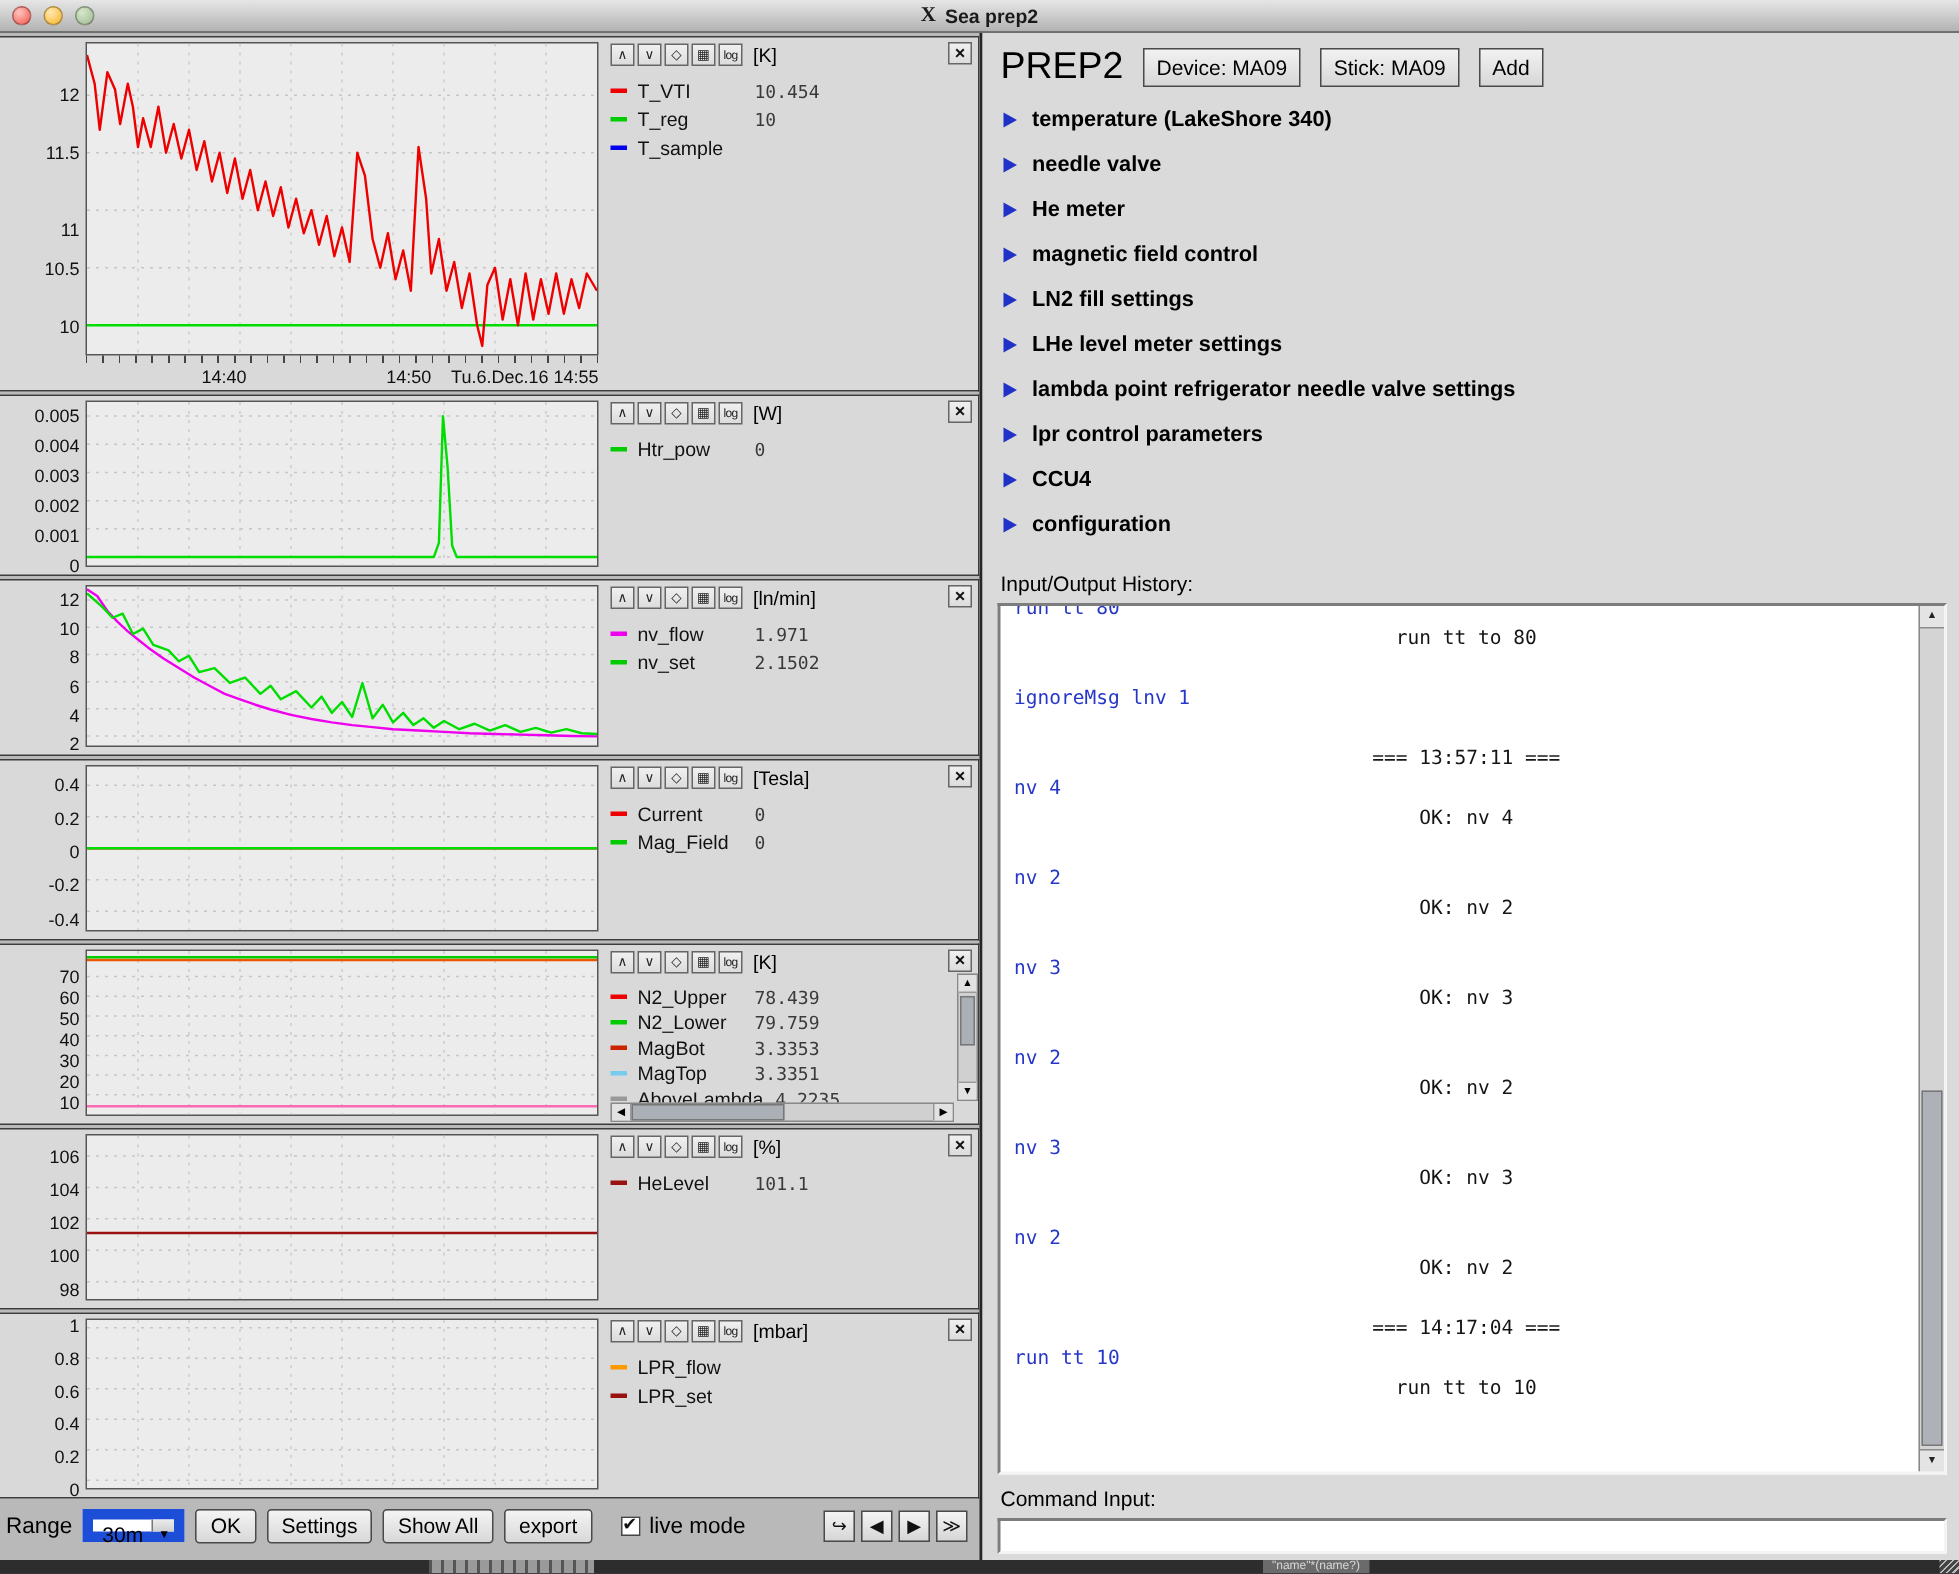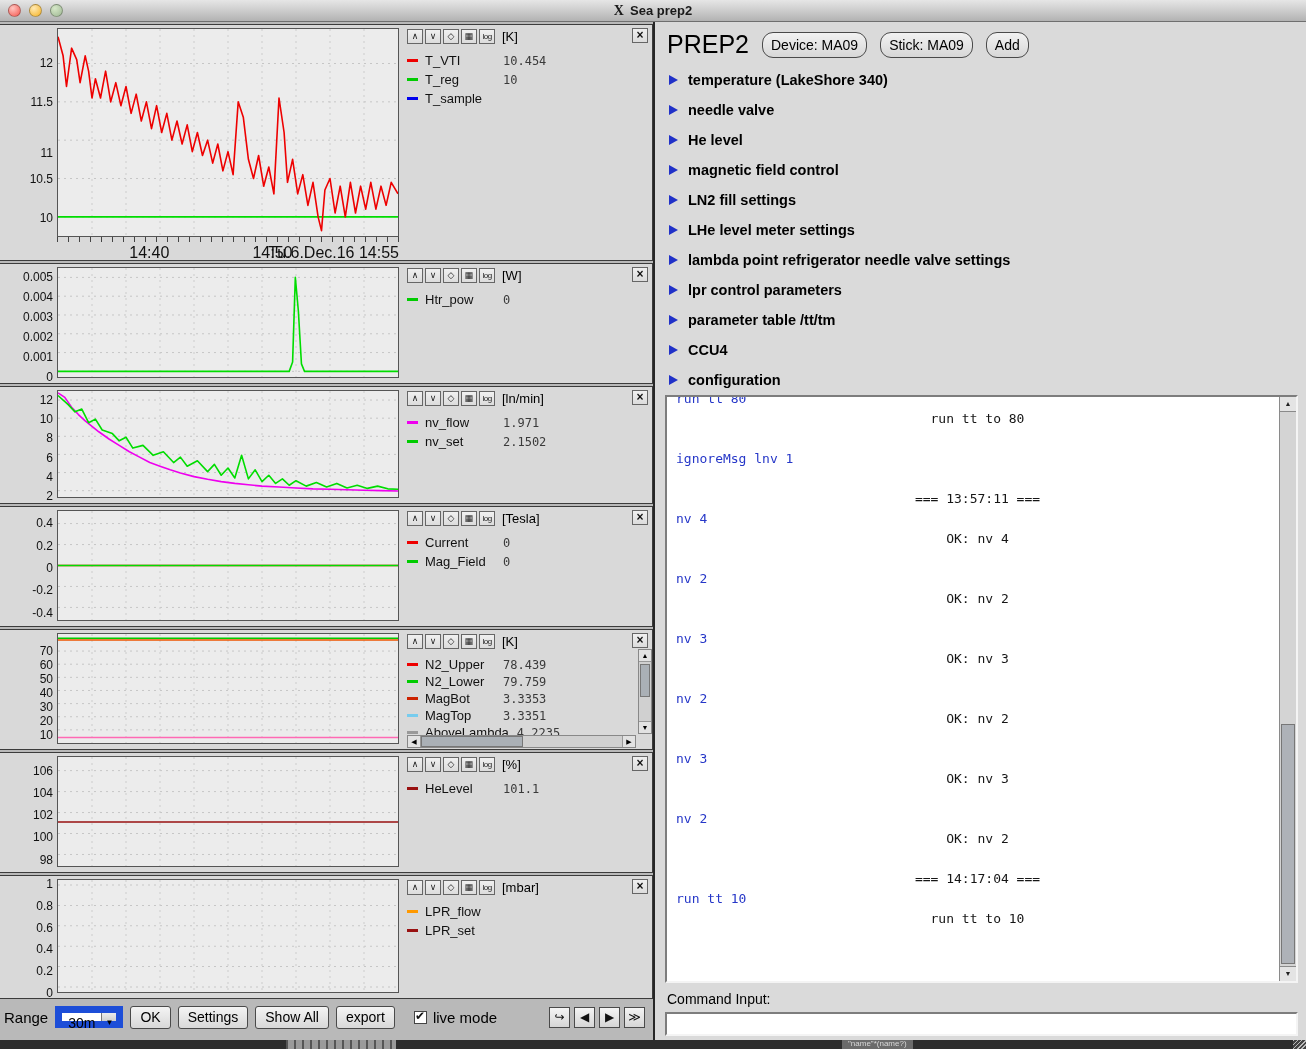--- a/index.html
+++ b/index.html
@@ -30,21 +30,21 @@
   
   .chart-panel { display:flex; background:#d9d9d9; border:1px solid #3c3c3c; border-left:none; margin-bottom:2px; position:relative; flex:none; }
   .yaxis { width:57px; display:flex; flex-direction:column; padding-top:3px; font-size:12px; color:#111; }
   .yaxis-in { flex:1; position:relative; }
   .ytick { position:absolute; right:4px; transform:translateY(-50%); white-space:nowrap; }
   .yaxis-spacer { height:23px; flex:none; }
   .plotwrap { width:342px; display:flex; flex-direction:column; padding-top:3px; }
   .plotwrap.nobottom { padding-bottom:5px; }
   .plot { flex:1; position:relative; border:1px solid #555; background:#ececec; }
   .plot svg { position:absolute; left:0; top:0; width:100%; height:100%; }
-  .xaxis { height:23px; position:relative; font-size:16px; color:#111; }
+  .xaxis { height:23px; position:relative; font-size:12px; color:#111; }
   .xaxis::before {
     content:""; position:absolute; top:0; left:0; right:0; height:5px;
     background-image:repeating-linear-gradient(90deg,#444 0 1px,transparent 1px 11px);
   }
   .xtick { position:absolute; top:7px; transform:translateX(-50%); }
   .xdate { position:absolute; right:0; top:7px; }
   .legend { flex:1; position:relative; padding:3px 4px 0 8px; font-size:13px; }
   .ltoolbar { display:flex; align-items:center; gap:2px; height:16px; }
   .lbtn {
     width:16px; height:15px; flex:none; border:1px solid #666;
@@ -89,21 +89,21 @@
   .navgrp { margin-left:auto; display:flex; gap:4px; }
   .navbtn {
     width:21px; height:21px; border:1px solid #4a4a4a;
     background:linear-gradient(#f4f4f4,#d6d6d6);
     text-align:center; line-height:19px; font-size:12px; color:#111;
   }
   
   .rightcol { flex:1; background:#dadada; display:flex; flex-direction:column; padding:4px 8px 4px 10px; min-width:0; }
   .prep-header { display:flex; align-items:center; gap:13px; margin:4px 0 6px 2px; flex:none; }
   .prep-title { font-size:25px; color:#000; }
-  .hbtn { border:1px solid #4a4a4a; border-radius:11px; background:linear-gradient(#f2f2f2,#d7d7d7); font-size:14px; padding:4px 8px; white-space:nowrap; }
+  .hbtn { border:1px solid #4a4a4a; border-radius:0; background:linear-gradient(#f2f2f2,#d7d7d7); font-size:14px; padding:4px 8px; white-space:nowrap; }
   .sections { flex:none; }
   .section-row { display:flex; align-items:center; height:30px; gap:10px; padding-left:4px; }
   .tri { width:0; height:0; border-left:9px solid #2031c8; border-top:5px solid transparent; border-bottom:5px solid transparent; flex:none; }
   .section-label { font-weight:bold; font-size:14.5px; color:#000; white-space:nowrap; }
   .io-label { font-size:14px; margin:16px 0 5px 2px; flex:none; }
   .history-box { position:relative; flex:1; border:2px solid; border-color:#7d7d7d #f4f4f4 #f4f4f4 #7d7d7d; background:#fff; overflow:hidden; min-height:0; }
   .history-scroll {
     position:absolute; left:0; top:-8px; right:17px; bottom:0; overflow:hidden;
     padding-left:9px;
     font-family:"DejaVu Sans Mono", monospace; font-size:13px; line-height:20px;
@@ -608,21 +608,21 @@
         <div class="section-row">
           <span class="tri"></span>
           <span class="section-label">temperature (LakeShore 340)</span>
         </div>
         <div class="section-row">
           <span class="tri"></span>
           <span class="section-label">needle valve</span>
         </div>
         <div class="section-row">
           <span class="tri"></span>
-          <span class="section-label">He level</span>
+          <span class="section-label">He meter</span>
         </div>
         <div class="section-row">
           <span class="tri"></span>
           <span class="section-label">magnetic field control</span>
         </div>
         <div class="section-row">
           <span class="tri"></span>
           <span class="section-label">LN2 fill settings</span>
         </div>
         <div class="section-row">
@@ -632,32 +632,29 @@
         <div class="section-row">
           <span class="tri"></span>
           <span class="section-label">lambda point refrigerator needle valve settings</span>
         </div>
         <div class="section-row">
           <span class="tri"></span>
           <span class="section-label">lpr control parameters</span>
         </div>
         <div class="section-row">
           <span class="tri"></span>
-          <span class="section-label">parameter table /tt/tm</span>
-        </div>
-        <div class="section-row">
-          <span class="tri"></span>
           <span class="section-label">CCU4</span>
         </div>
         <div class="section-row">
           <span class="tri"></span>
           <span class="section-label">configuration</span>
         </div>
       </div>
 
+    <div class="io-label">Input/Output History:</div>
     <div class="history-box">
       <div class="history-scroll" id="history-lines">
           <div class="hline cmd">run tt 80</div>
           <div class="hline resp">run tt to 80</div>
           <div class="hline blank">&nbsp;</div>
           <div class="hline cmd">ignoreMsg lnv 1</div>
           <div class="hline blank">&nbsp;</div>
           <div class="hline resp">=== 13:57:11 ===</div>
           <div class="hline cmd">nv 4</div>
           <div class="hline resp">OK: nv 4</div>

